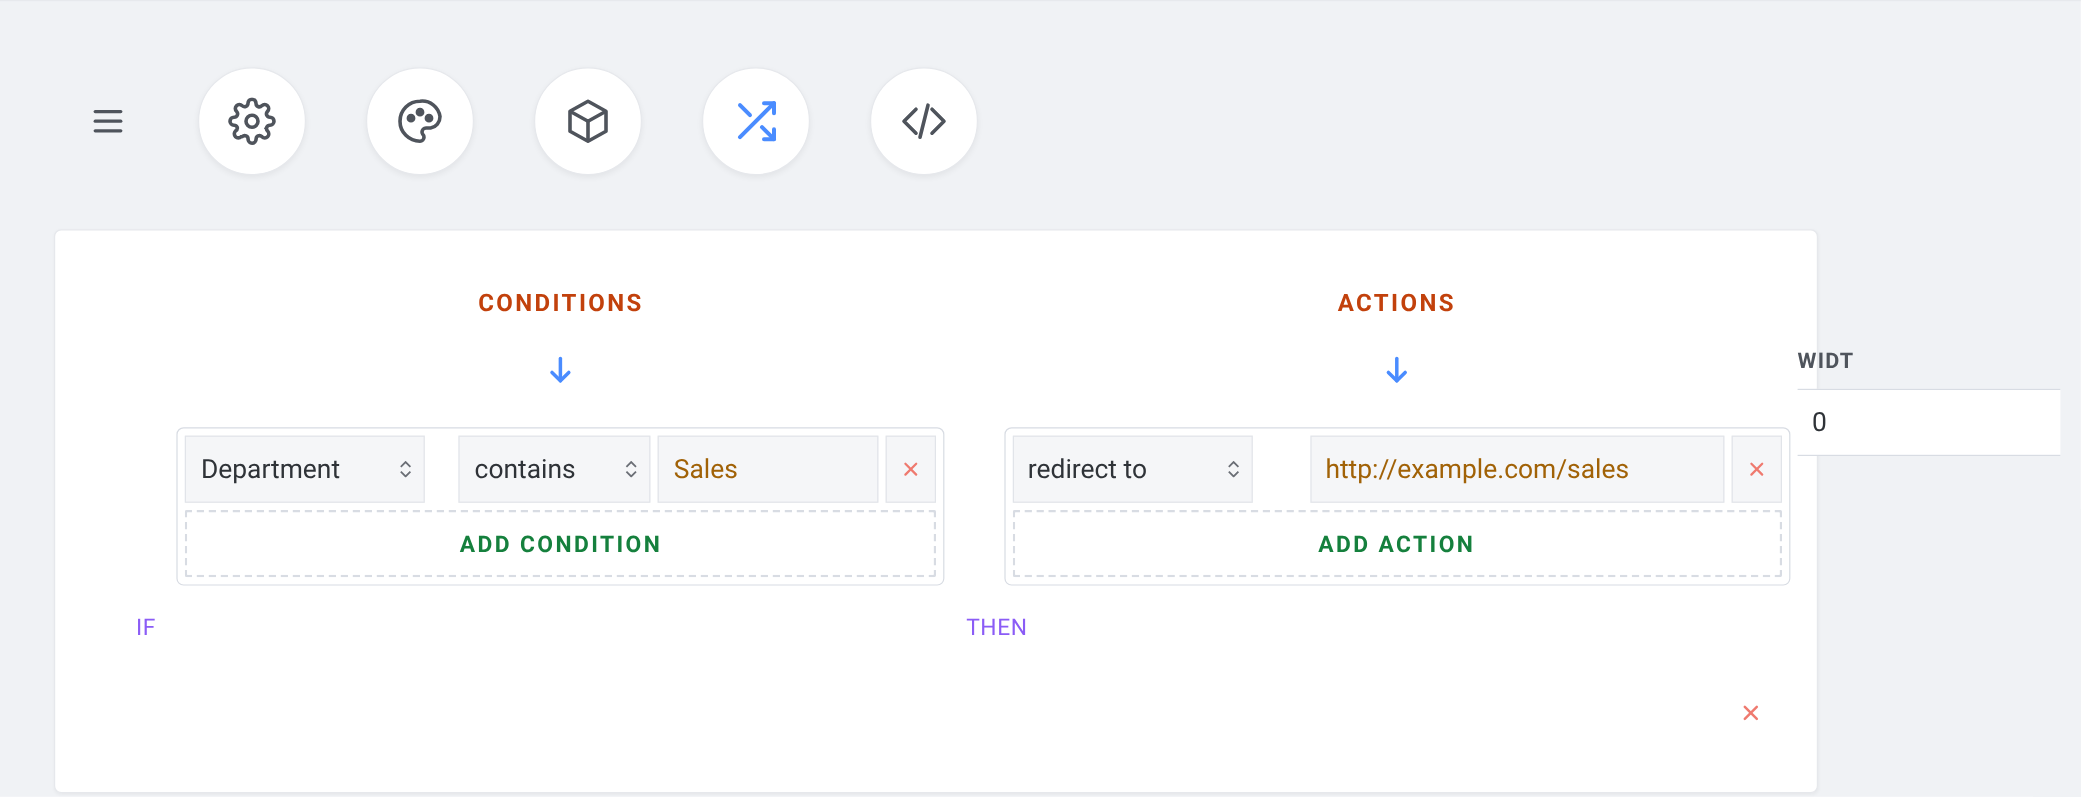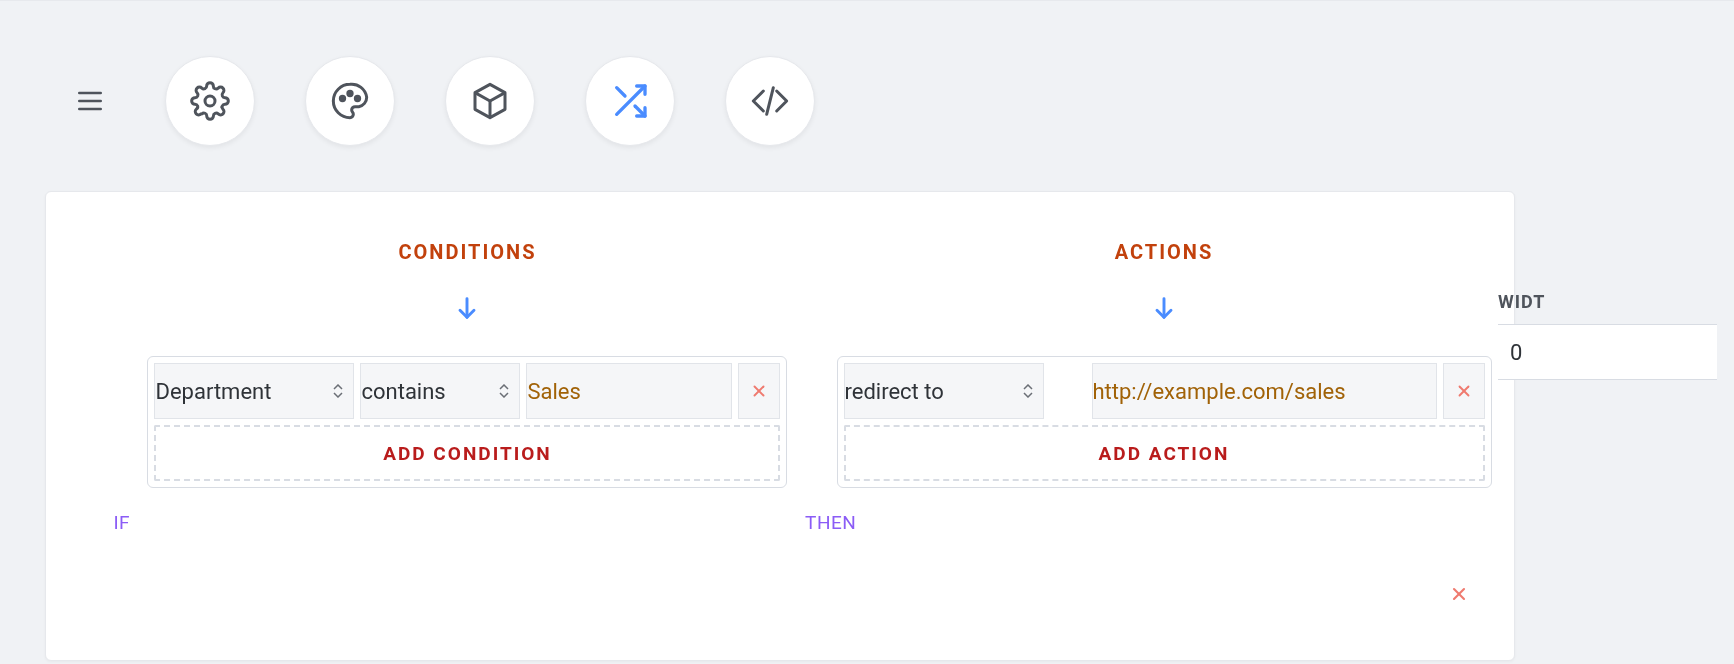--- a/index.html
+++ b/index.html
@@ -96,21 +96,21 @@
     display: flex;
     align-items: stretch;
     gap: 6px;
     height: 56px;
   }
   .cell {
     background: #f5f6f8;
     border: 1px solid #e1e4e9;
     display: flex;
     align-items: center;
-    padding: 0 0;
+    padding: 0 12px;
     font-size: 22px;
     color: #2f3338;
     position: relative;
   }
   .cell.select { cursor: pointer; }
   .cell.input input {
     border: none; outline: none; background: transparent;
     font-size: 22px; color: #a16207; width: 100%;
     font-family: inherit;
   }
@@ -129,21 +129,21 @@
     display: flex; align-items: center; justify-content: center;
     cursor: pointer;
   }
 
   .add-row {
     margin-top: 6px;
     height: 56px;
     border: 2px dashed #d8dce3;
     border-radius: 2px;
     display: flex; align-items: center; justify-content: center;
-    color: #b91c1c;
+    color: #15803d;
     font-weight: 700;
     letter-spacing: 2px;
     font-size: 19px;
     cursor: pointer;
   }
 
   .rule-remove {
     position: absolute;
     right: 45px;
     top: 392px;
@@ -248,21 +248,21 @@
           <span>Department</span>
           <span class="caret">
             <svg width="10" height="6" viewBox="0 0 10 6">
                 <polyline points="1,5 5,1 9,5" fill="none" stroke="#6b6f76" stroke-width="1.5"></polyline>
               </svg>
             <svg width="10" height="6" viewBox="0 0 10 6">
                 <polyline points="1,1 5,5 9,1" fill="none" stroke="#6b6f76" stroke-width="1.5"></polyline>
               </svg>
           </span>
         </div>
-        <div class="cell select" style="flex:0 0 160px;">
+        <div class="cell select" style="flex:0 0 160px;margin-left:22px;">
           <span>contains</span>
           <span class="caret">
             <svg width="10" height="6" viewBox="0 0 10 6">
                 <polyline points="1,5 5,1 9,5" fill="none" stroke="#6b6f76" stroke-width="1.5"></polyline>
               </svg>
             <svg width="10" height="6" viewBox="0 0 10 6">
                 <polyline points="1,1 5,5 9,1" fill="none" stroke="#6b6f76" stroke-width="1.5"></polyline>
               </svg>
           </span>
         </div>

